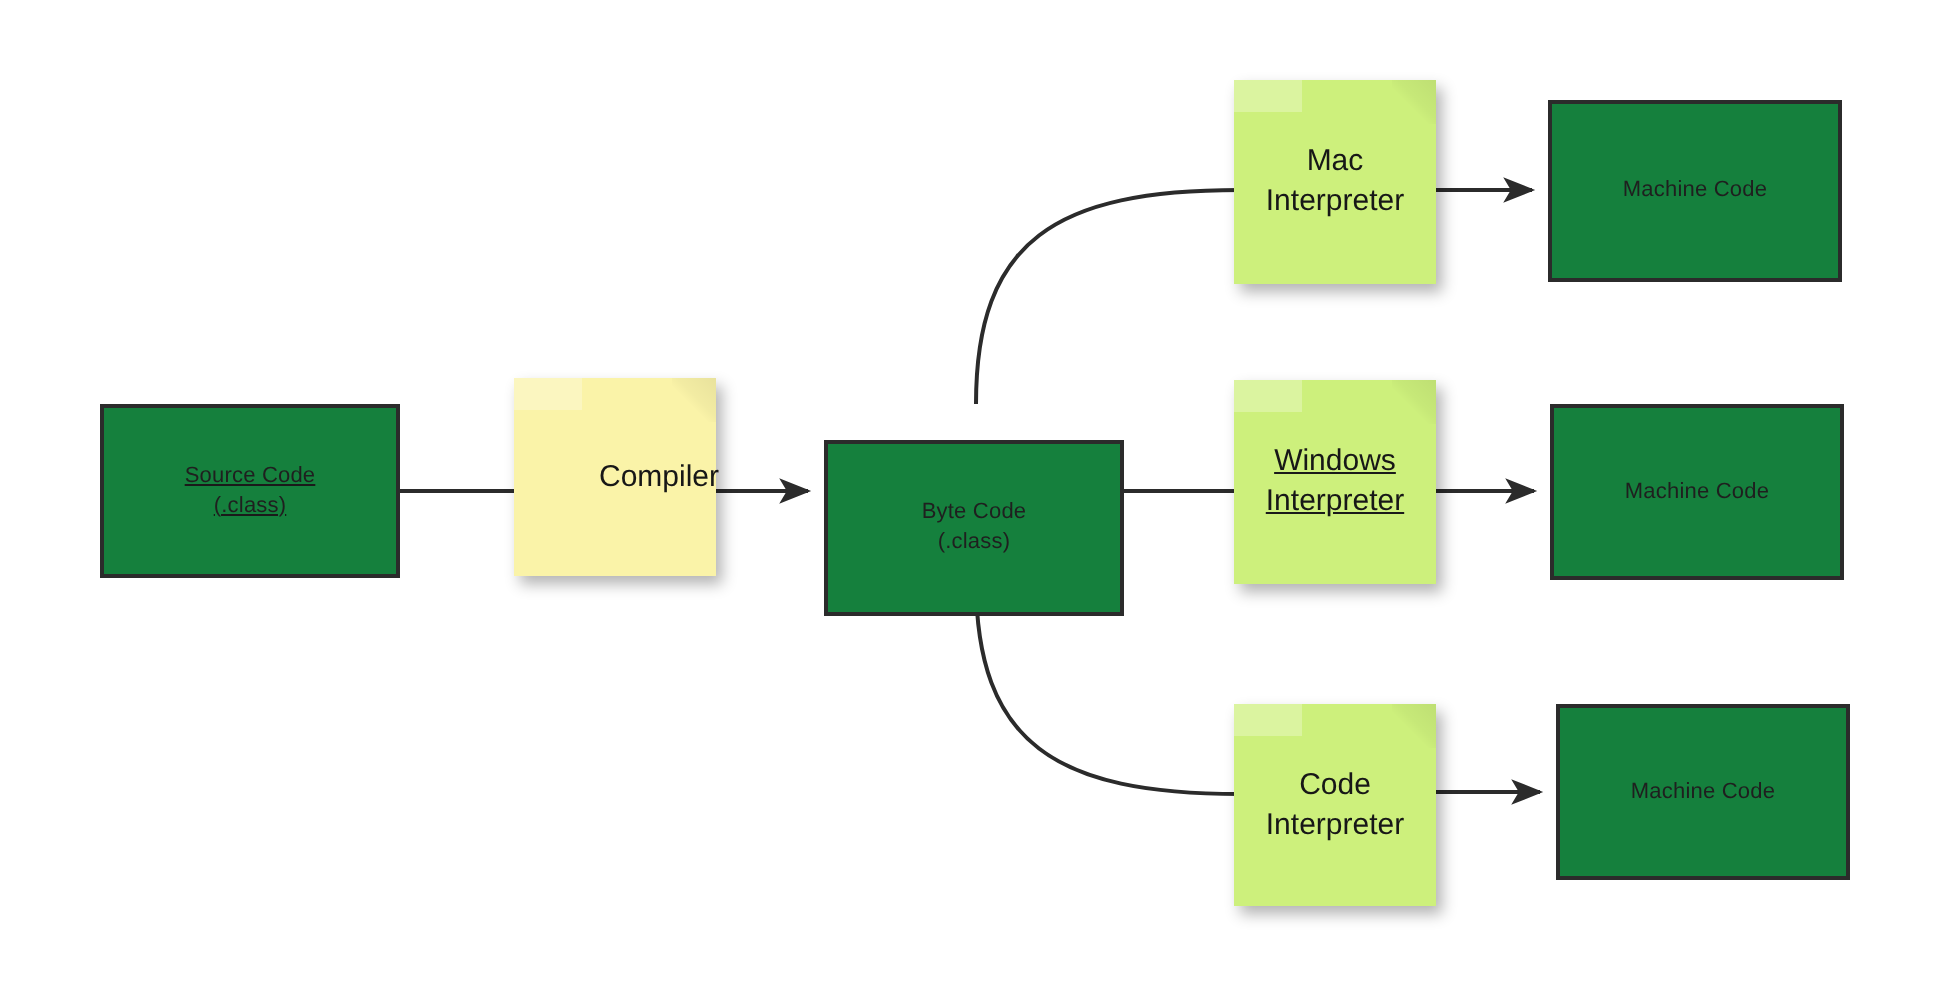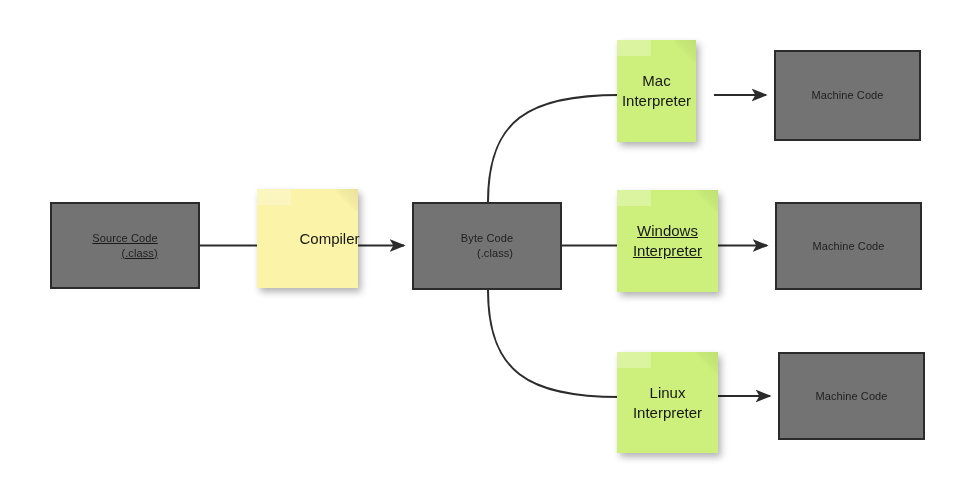--- a/index.html
+++ b/index.html
@@ -26,23 +26,22 @@
   .node {
     position: absolute;
     box-sizing: border-box;
     display: flex;
     align-items: center;
     justify-content: center;
     text-align: center;
     color: #1a1a1a;
   }
   .box {
-    background: #737373;
+    background: #15803d;
     border: 2px solid #2b2b2b;
-    text-align: right;
   }
   .box .label {
     font-size: 11px;
     line-height: 15px;
     letter-spacing: 0.1px;
     color: #1f1f1f;
   }
   .sticky {
     border: none;
     box-shadow: 3px 4px 7px rgba(0,0,0,0.30);
@@ -107,28 +106,28 @@
       <div class="label">(.class)</div>
     </div>
   </div>
 
   <div class="node sticky yellow" style="left:257px; top:189px; width:101px; height:99px;">
     <span class="corner-light"></span>
     <span class="fold"></span>
     <div class="label">Compiler</div>
   </div>
 
-  <div class="node box" style="left:412px; top:202px; width:150px; height:88px;">
+  <div class="node box" style="left:412px; top:220px; width:150px; height:88px;">
     <div>
       <div class="label">Byte Code</div>
       <div class="label">(.class)</div>
     </div>
   </div>
 
-  <div class="node sticky green" style="left:617px; top:40px; width:79px; height:102px;text-align:center;">
+  <div class="node sticky green" style="left:617px; top:40px; width:101px; height:102px;text-align:center;">
     <span class="corner-light"></span>
     <span class="fold"></span>
     <div>
       <div class="label">Mac</div>
       <div class="label">Interpreter</div>
     </div>
   </div>
 
   <div class="node sticky green" style="left:617px; top:190px; width:101px; height:102px;text-decoration:underline;">
     <span class="corner-light"></span>
@@ -136,21 +135,21 @@
     <div>
       <div class="label">Windows</div>
       <div class="label">Interpreter</div>
     </div>
   </div>
 
   <div class="node sticky green" style="left:617px; top:352px; width:101px; height:101px;">
     <span class="corner-light"></span>
     <span class="fold"></span>
     <div>
-      <div class="label">Linux</div>
+      <div class="label">Code</div>
       <div class="label">Interpreter</div>
     </div>
   </div>
 
   <div class="node box" style="left:774px; top:50px; width:147px; height:91px;">
     <div class="label">Machine Code</div>
   </div>
 
   <div class="node box" style="left:775px; top:202px; width:147px; height:88px;">
     <div class="label">Machine Code</div>

